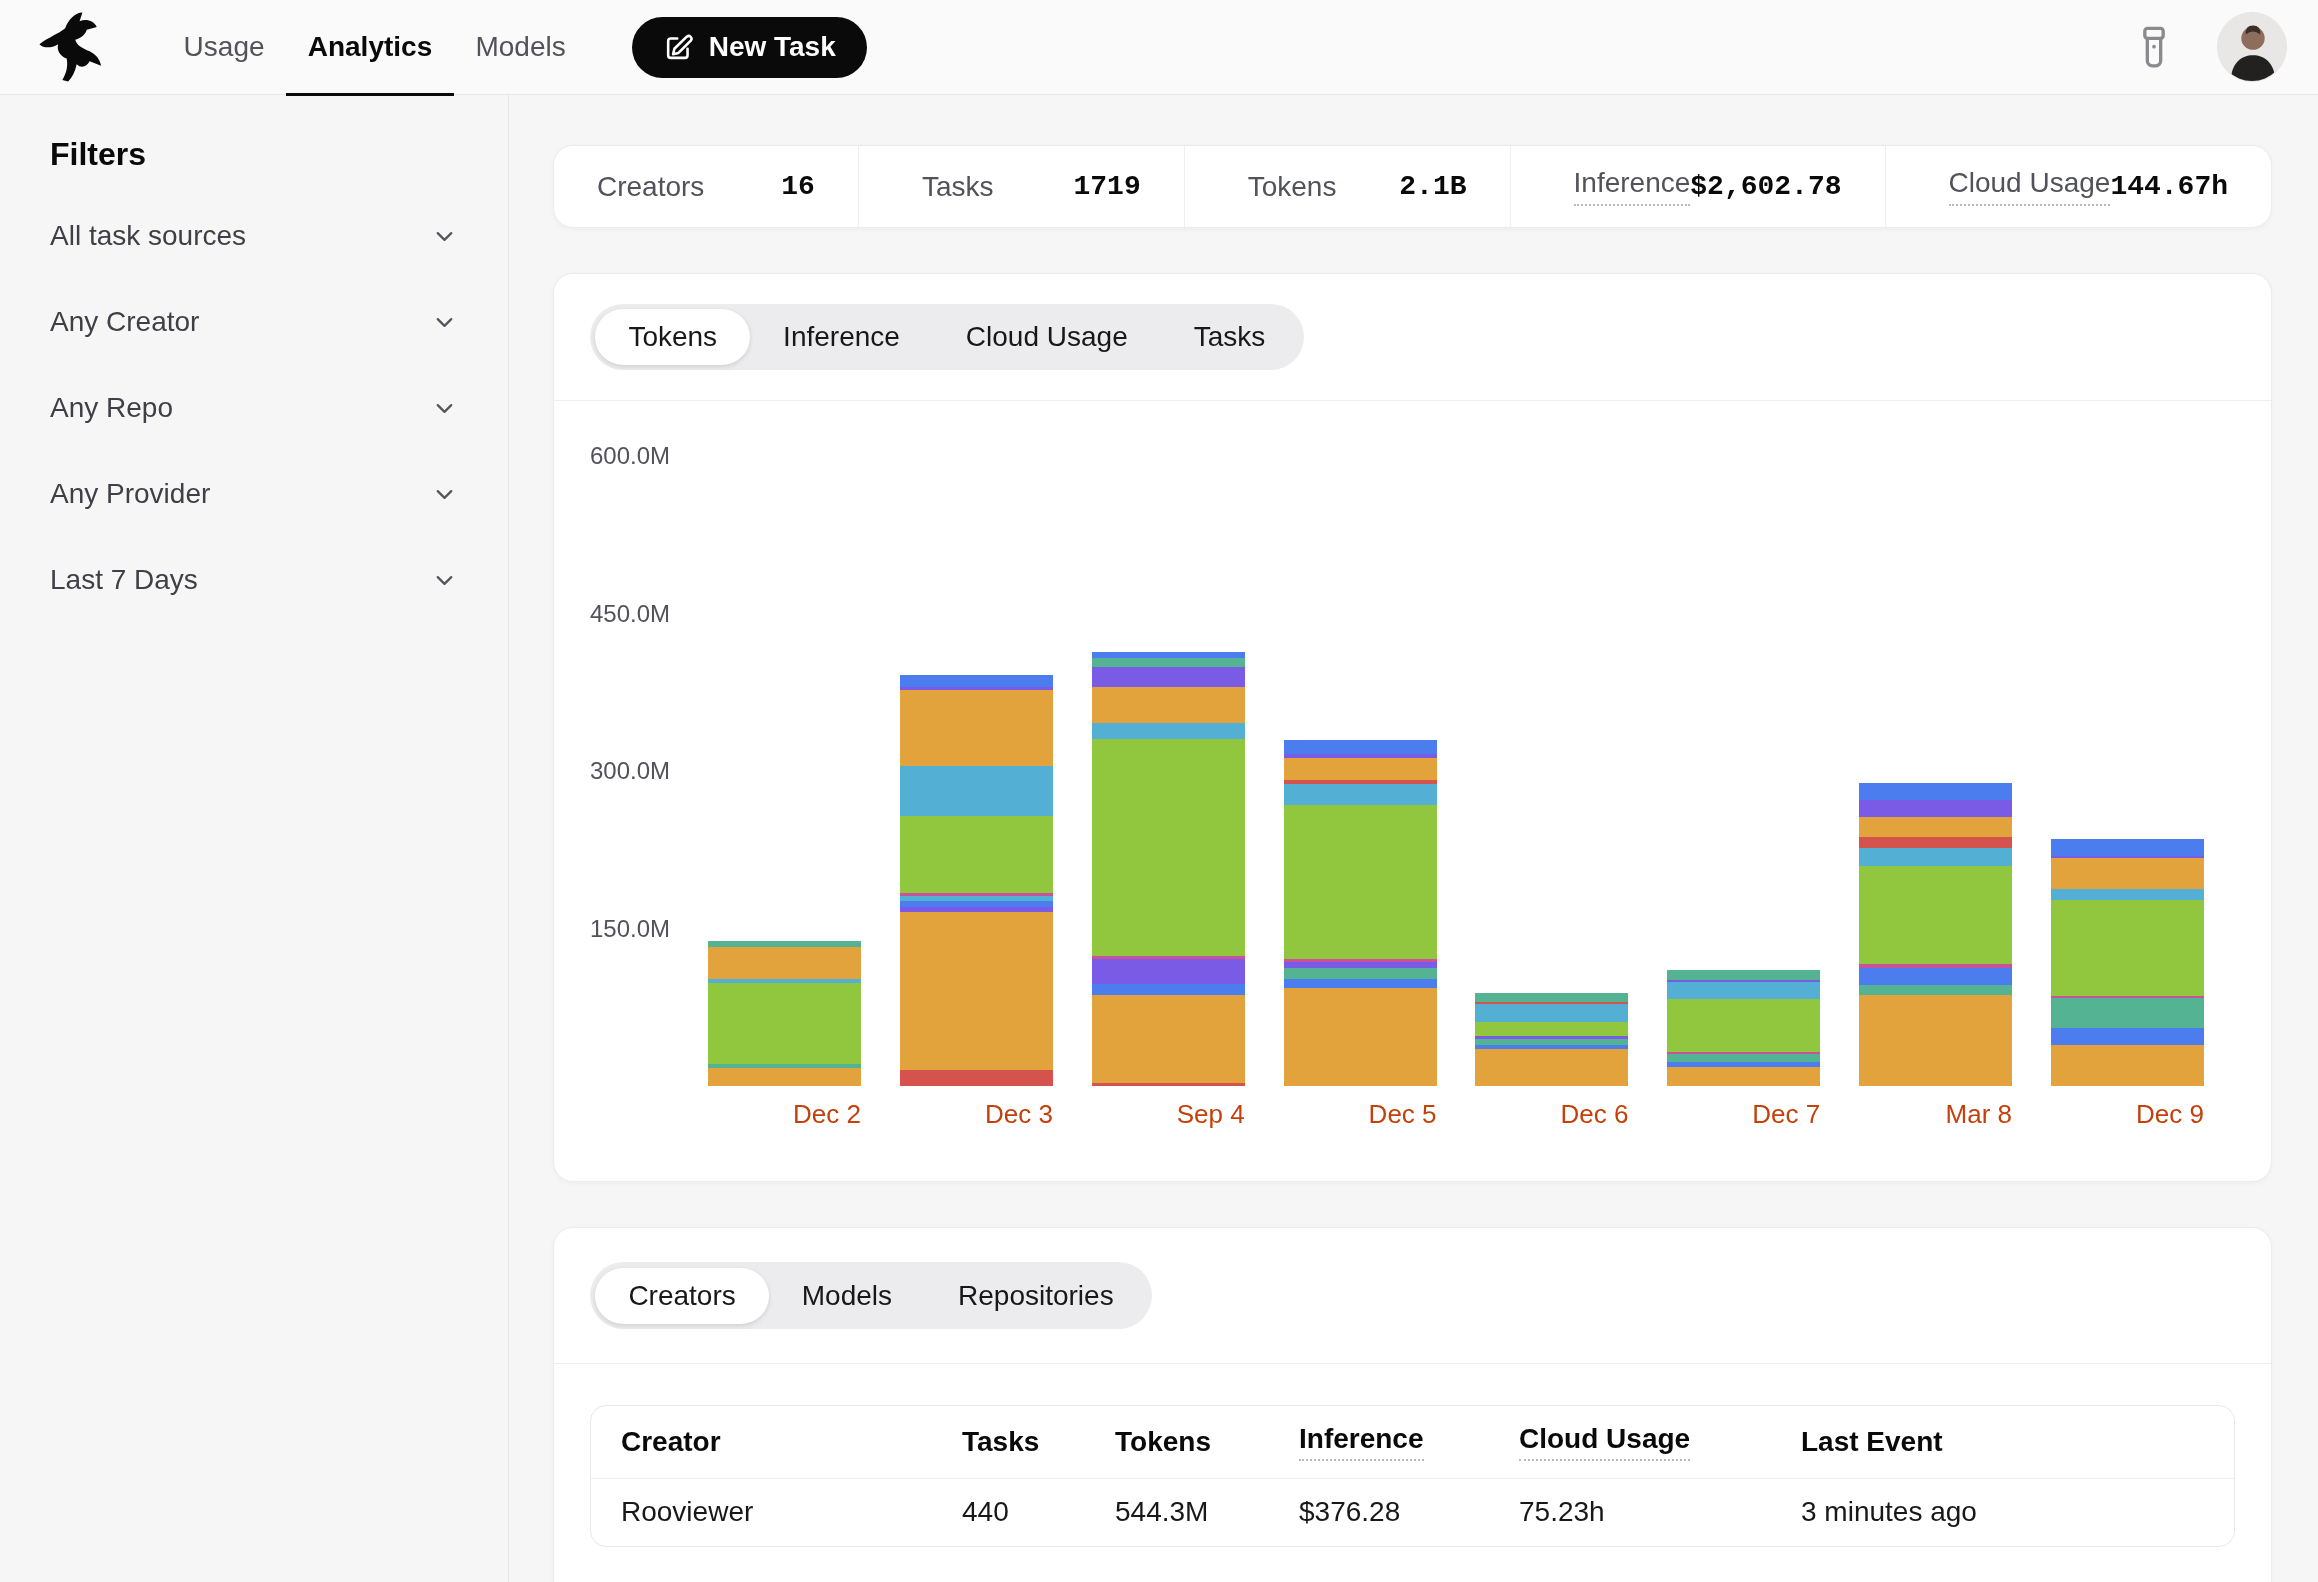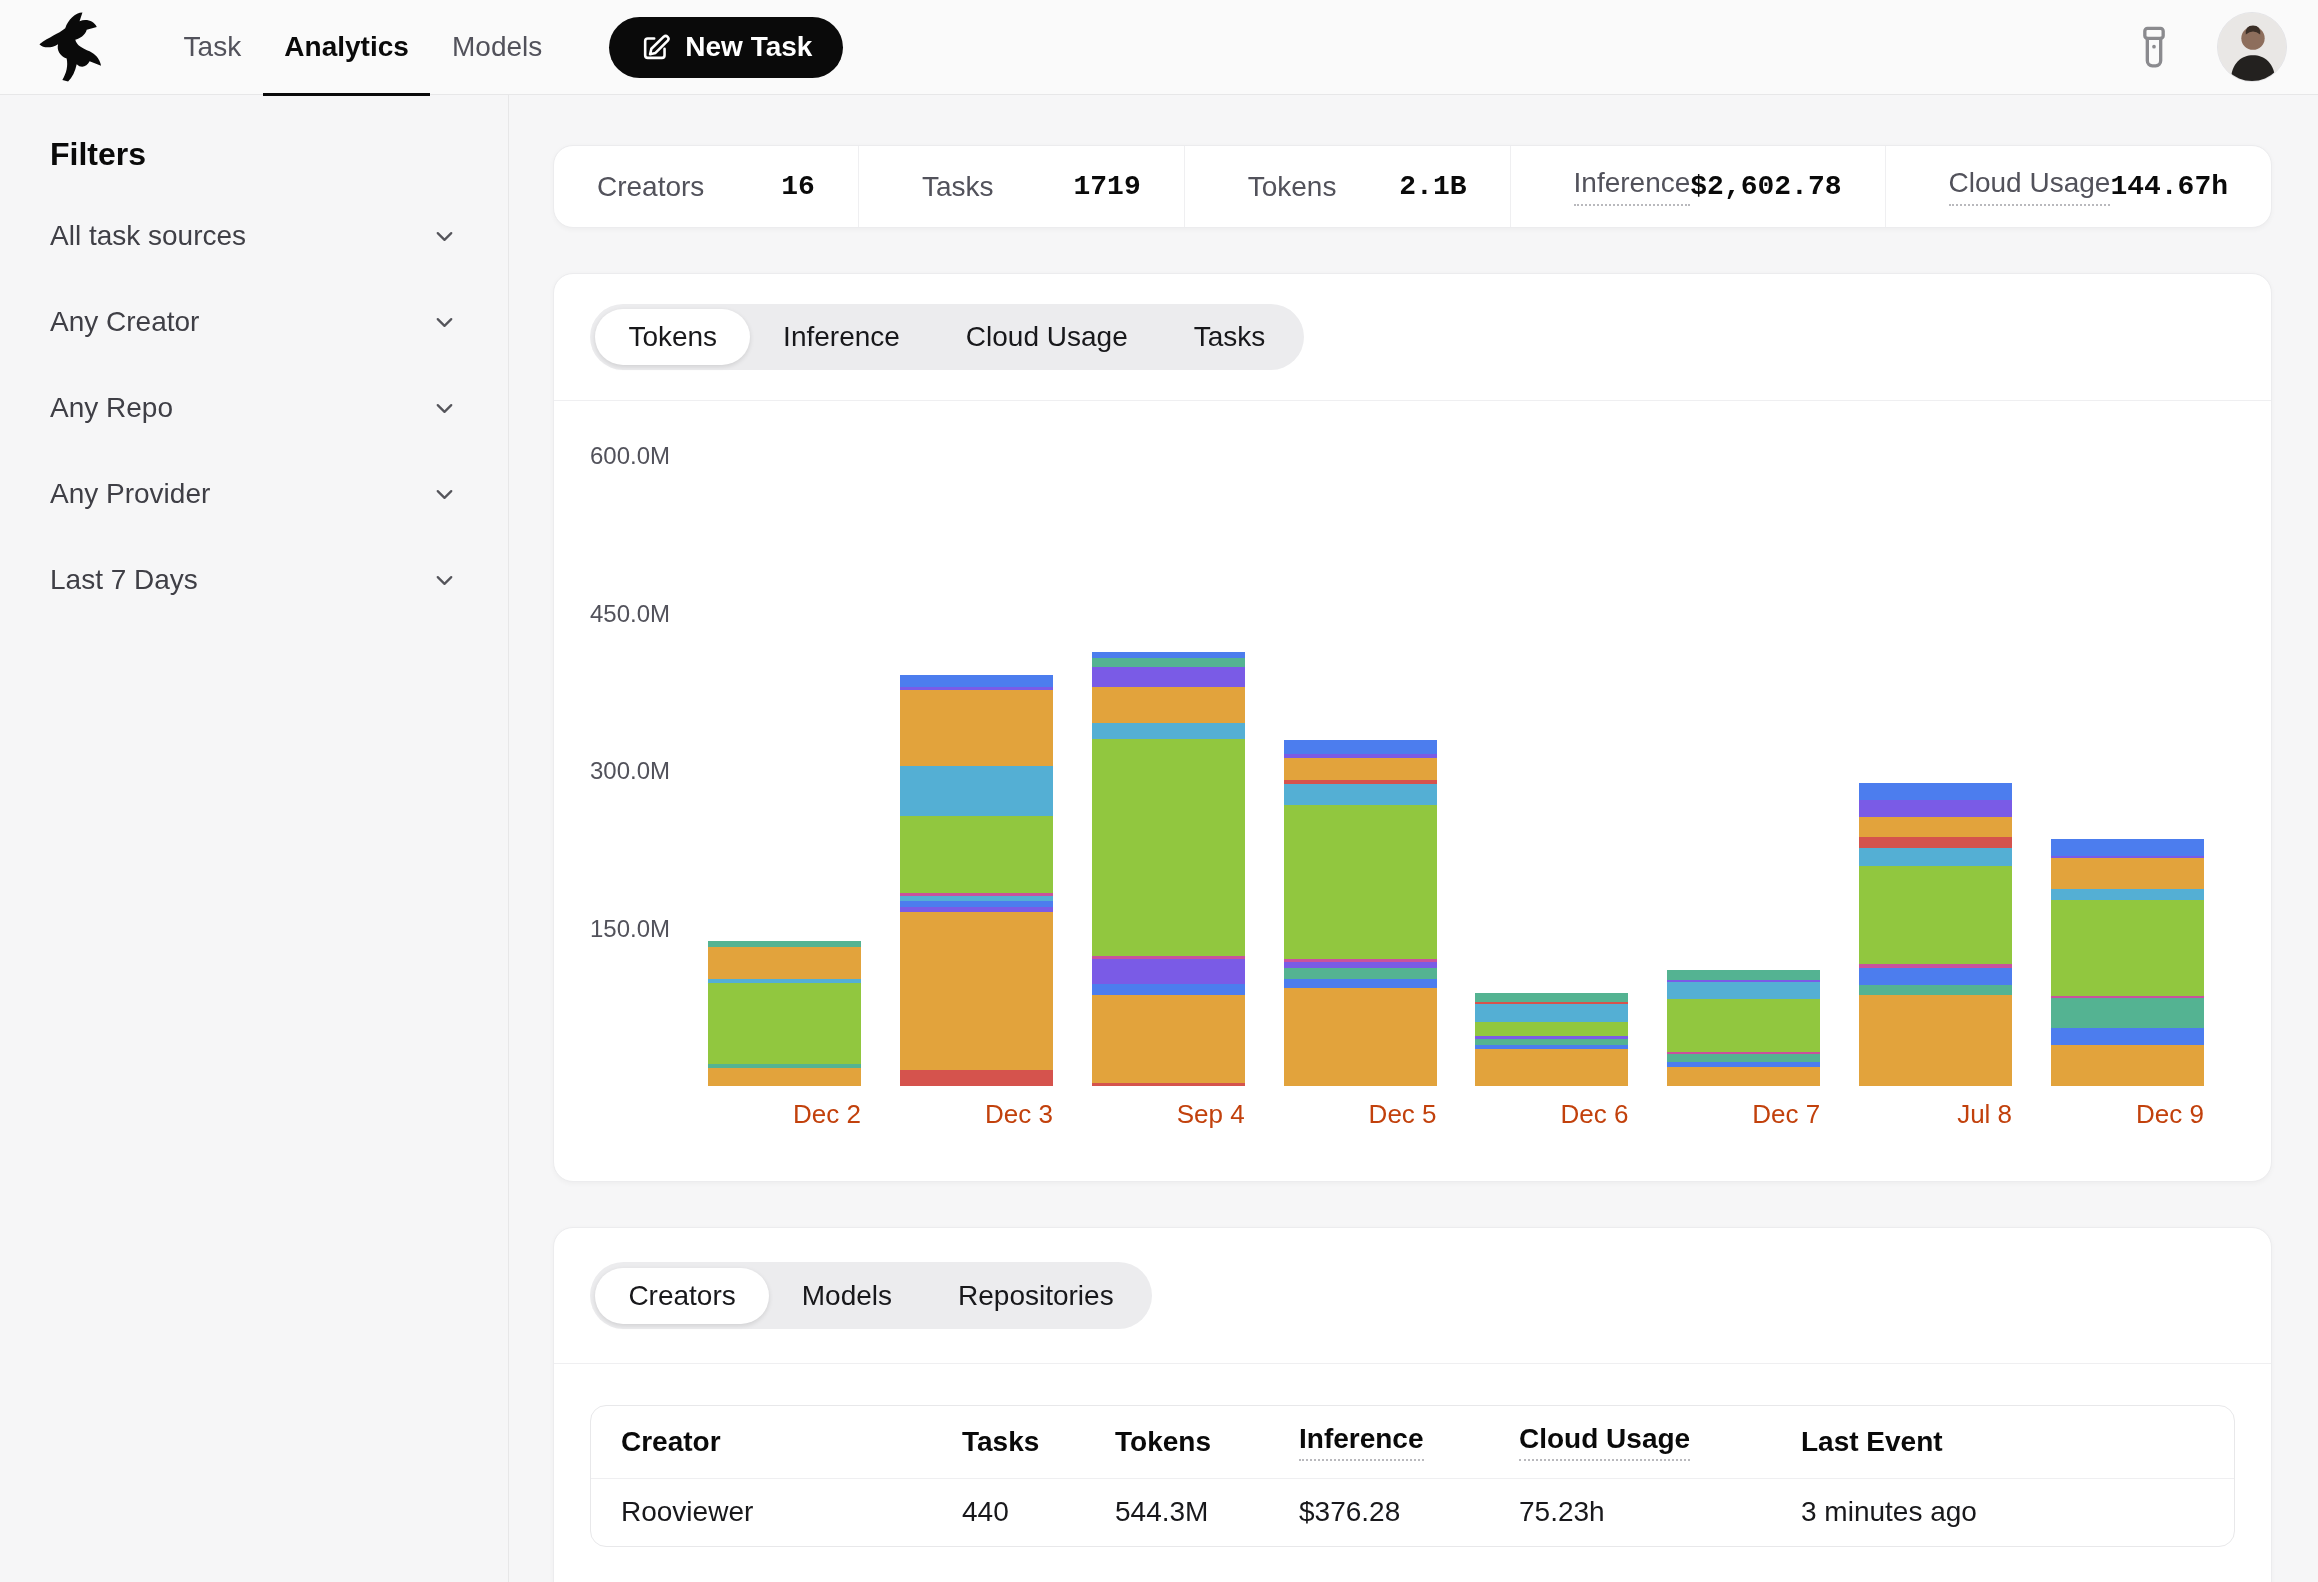--- a/index.html
+++ b/index.html
@@ -122,21 +122,21 @@
 <body>
 
 <header class="topbar">
   <div class="logo-wrap">
     <svg width="86" height="74" viewBox="0 0 120 100">
       <path fill="#0A0A0A" d="M2,46 C16,36 28,32 38,24 C42,12 52,2 62,2 L58,14 C68,10 78,14 82,22 L68,26 C66,34 58,38 52,40 C54,48 62,52 72,56 C80,60 86,66 88,76 L72,70 C68,78 60,80 54,74 C52,84 48,92 42,98 L34,96 C40,86 42,76 40,66 C30,62 26,54 28,46 C18,52 8,52 2,46 Z"></path>
     </svg>
   </div>
   <nav class="nav-items">
     <div class="nav-item">
-      <span>Task</span>
+      <span>Usage</span>
     </div>
     <div class="nav-item active">
       <span>Analytics</span>
     </div>
     <div class="nav-item">
       <span>Models</span>
     </div>
   </nav>
   <button class="new-task-btn">
     <svg width="31" height="31" viewBox="0 0 24 24" fill="none" stroke="#FFFFFF" stroke-width="2" stroke-linecap="round" stroke-linejoin="round">
@@ -339,21 +339,21 @@
             <div class="seg" style="height: 17px; background: rgb(76, 125, 238);"></div>
           </div>
         </div>
       <div class="x-labels-row" id="xLabels">
           <div class="x-label">Dec 2</div>
           <div class="x-label">Dec 3</div>
           <div class="x-label">Sep 4</div>
           <div class="x-label">Dec 5</div>
           <div class="x-label">Dec 6</div>
           <div class="x-label">Dec 7</div>
-          <div class="x-label">Jul 8</div>
+          <div class="x-label">Mar 8</div>
           <div class="x-label">Dec 9</div>
         </div>
     </div>
   </section>
 
   <section class="card breakdown-card">
     <div class="breakdown-header">
       <div class="pill-group">
         <div class="pill-tab active">
           <span>Creators</span>

